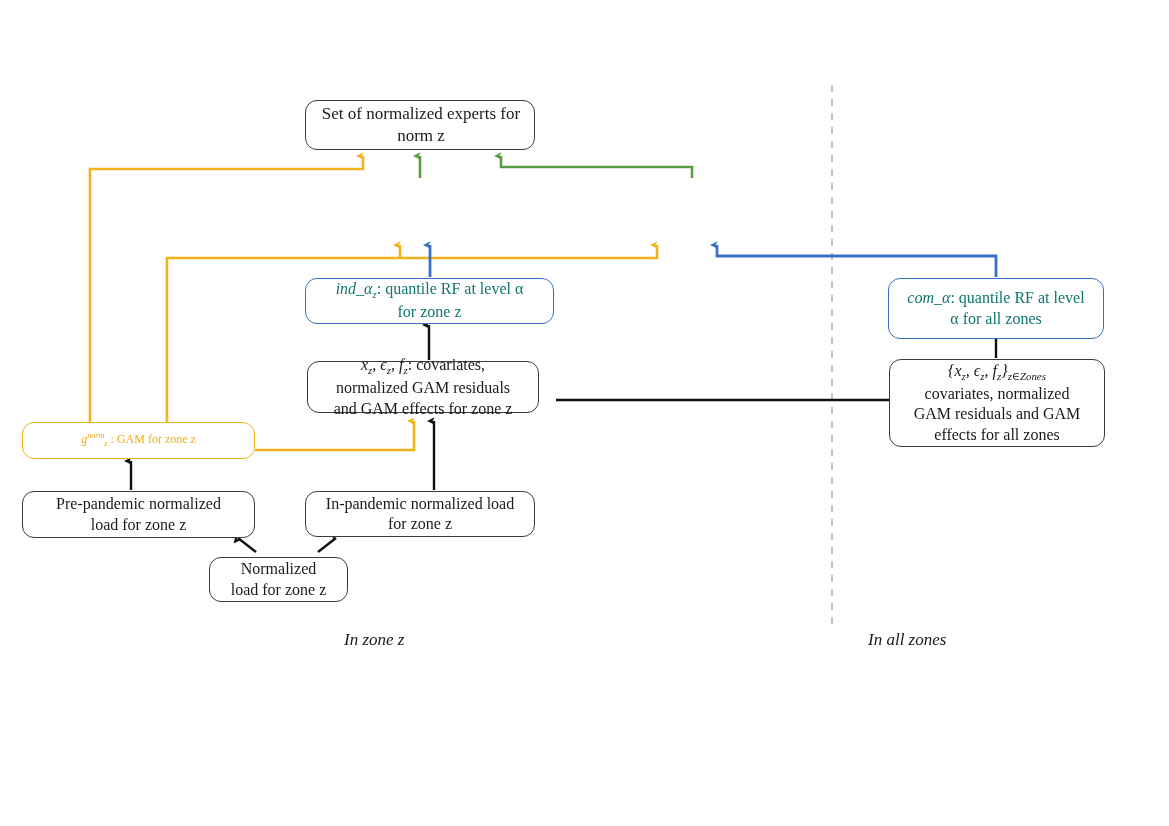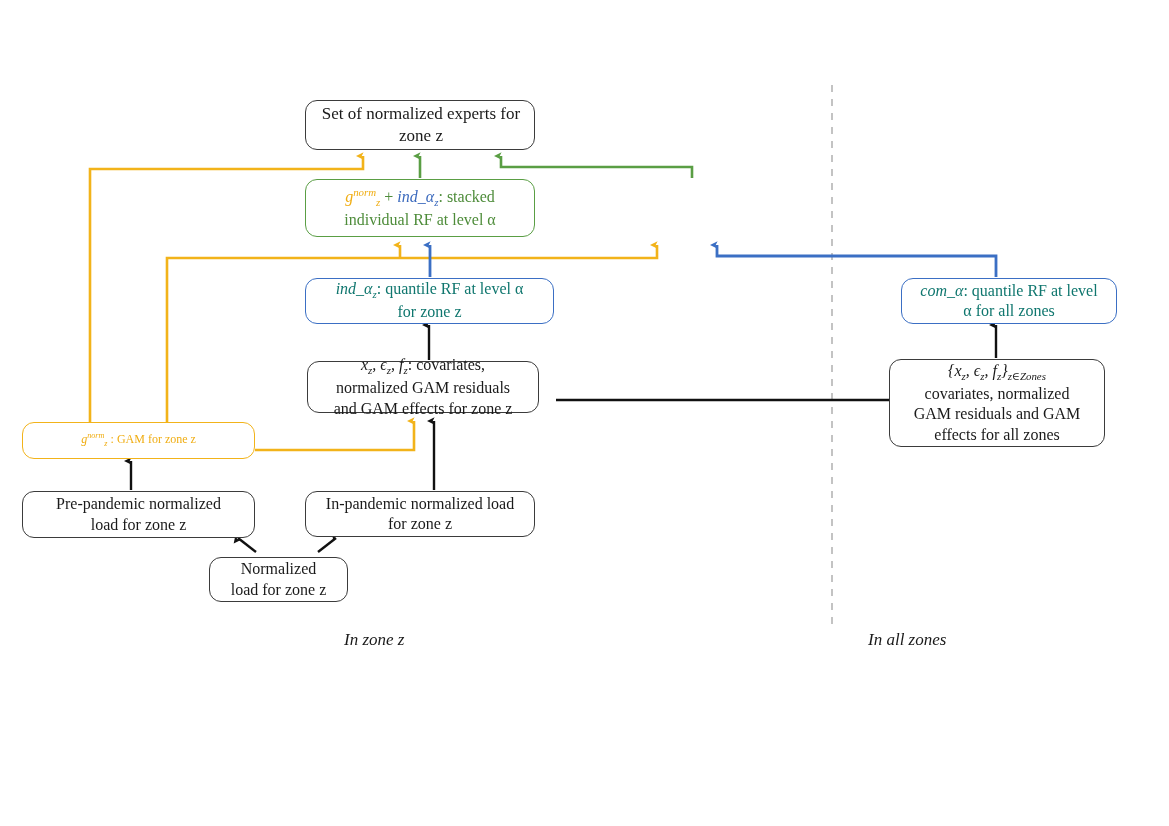--- a/index.html
+++ b/index.html
@@ -76,42 +76,34 @@
     <path d="M131,490 L131,461" fill="none" stroke="#111111" stroke-width="2.4" marker-end="url(#ahB)"></path>
 
     <path d="M256,552 L238,538" fill="none" stroke="#111111" stroke-width="2.4" marker-end="url(#ahB)"></path>
 
     <path d="M318,552 L336,538" fill="none" stroke="#111111" stroke-width="2.4" marker-end="url(#ahB)"></path>
   </svg>
 
   <div class="box" style="left:305px;top:100px;width:230px;height:50px;font-size:17px;padding-left:10px;">
     <span>
       <span>Set of normalized experts for</span><br>
-      <span>zone z</span>
+      <span>norm z</span>
     </span>
   </div>
 
-  <div class="box green" style="left:305px;top:179px;width:230px;height:58px;font-size:16px;">
-    <span>
-      <span class="orange-t m"><span>g</span><sup>norm</sup><sub>z</sub></span>
-      <span class="green-t">+</span>
-      <span class="blue-t m"><span>ind_α</span><sub>z</sub></span><span class="green-t">: stacked</span><br>
-      <span class="green-t">individual RF at level α</span>
-    </span>
-  </div>
 
 
   <div class="box blue" style="left:305px;top:278px;width:249px;height:46px;font-size:16px;">
     <span>
       <span class="m"><span>ind_α</span><sub>z</sub></span><span>: quantile RF at level α</span><br>
       <span>for zone z</span>
     </span>
   </div>
 
-  <div class="box blue" style="left:888px;top:278px;width:216px;height:46px;font-size:16px;margin-left:13px;">
+  <div class="box blue" style="left:888px;top:278px;width:216px;height:61px;font-size:16px;">
     <span>
       <span class="m">com_α</span><span>: quantile RF at level</span><br>
       <span>α for all zones</span>
     </span>
   </div>
 
   <div class="box" style="left:307px;top:361px;width:232px;height:52px;font-size:16px;">
     <span>
       <span class="m"><span>x</span><sub>z</sub>, <span>ϵ</span><sub>z</sub>, <span>f</span><sub>z</sub></span><span>: covariates,</span><br>
       <span>normalized GAM residuals</span><br>

